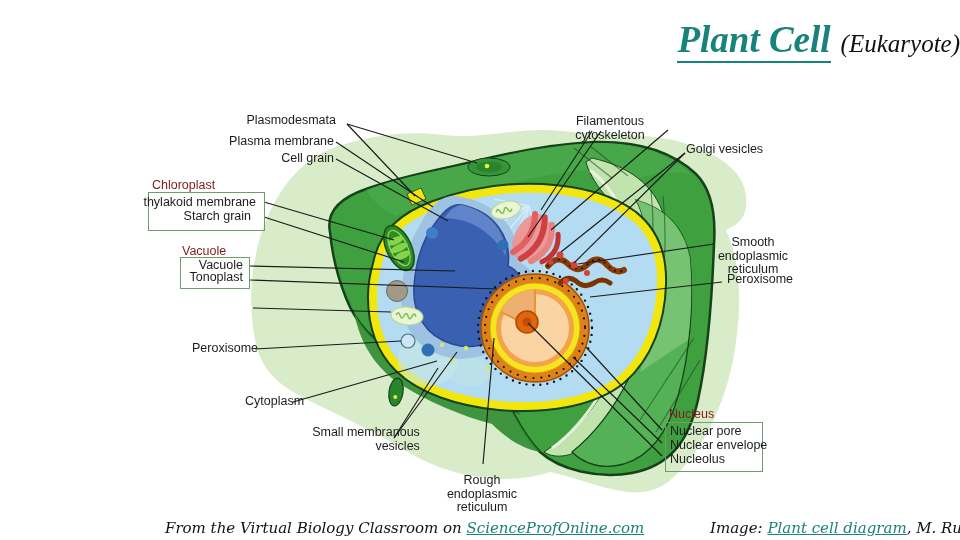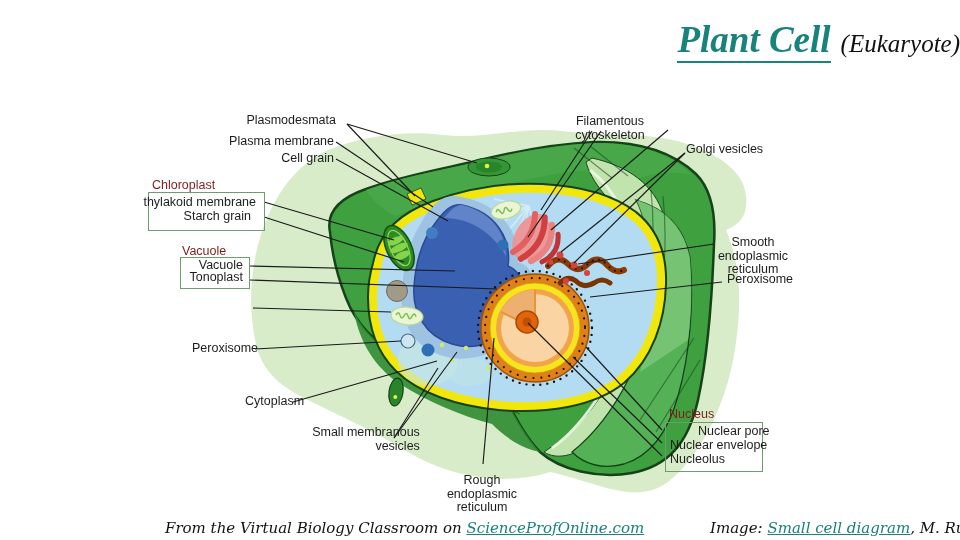--- a/index.html
+++ b/index.html
@@ -266,31 +266,31 @@
         <div>Smooth</div>
         <div>endoplasmic</div>
         <div>reticulum</div>
       </div>
       <div class="lbl a-left" style="top: 273px; left: 727px;">
         <div>Peroxisome</div>
       </div>
       <div class="lbl a-left green" style="top: 408px; left: 669px;">
         <div>Nucleus</div>
       </div>
-      <div class="lbl a-left" style="top: 425px; left: 670px; margin-left: 28px;">
+      <div class="lbl a-left" style="top: 425px; left: 670px;">
         <div>Nuclear pore</div>
       </div>
       <div class="lbl a-left" style="top: 439px; left: 670px;">
         <div>Nuclear envelope</div>
       </div>
       <div class="lbl a-left" style="top: 453px; left: 670px;">
         <div>Nucleolus</div>
       </div>
     </div>
 
   <div class="footer" id="footer-left">
     <span>From the Virtual Biology Classroom on </span><span class="tlink">ScienceProfOnline.com</span>
   </div>
   <div class="footer" id="footer-right">
-    <span>Image: </span><span class="tlink">Small cell diagram</span><span>, M. Ruiz</span>
+    <span>Image: </span><span class="tlink">Plant cell diagram</span><span>, M. Ruiz</span>
   </div>
 
 </div>
 
 </body></html>

